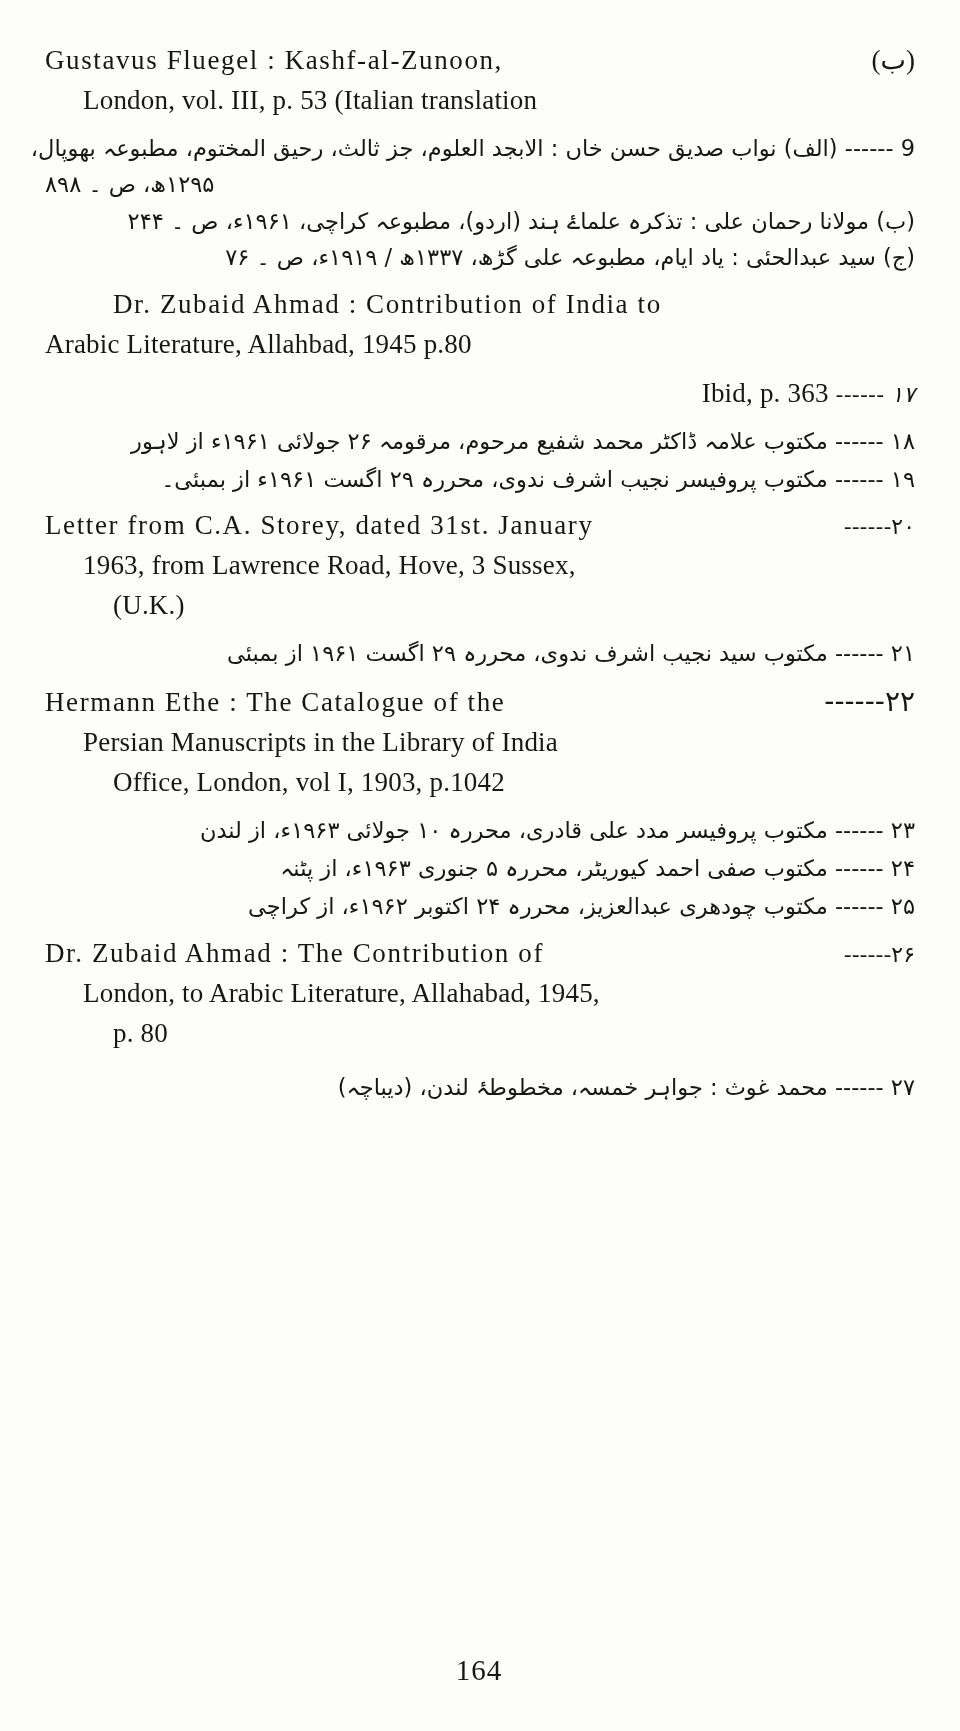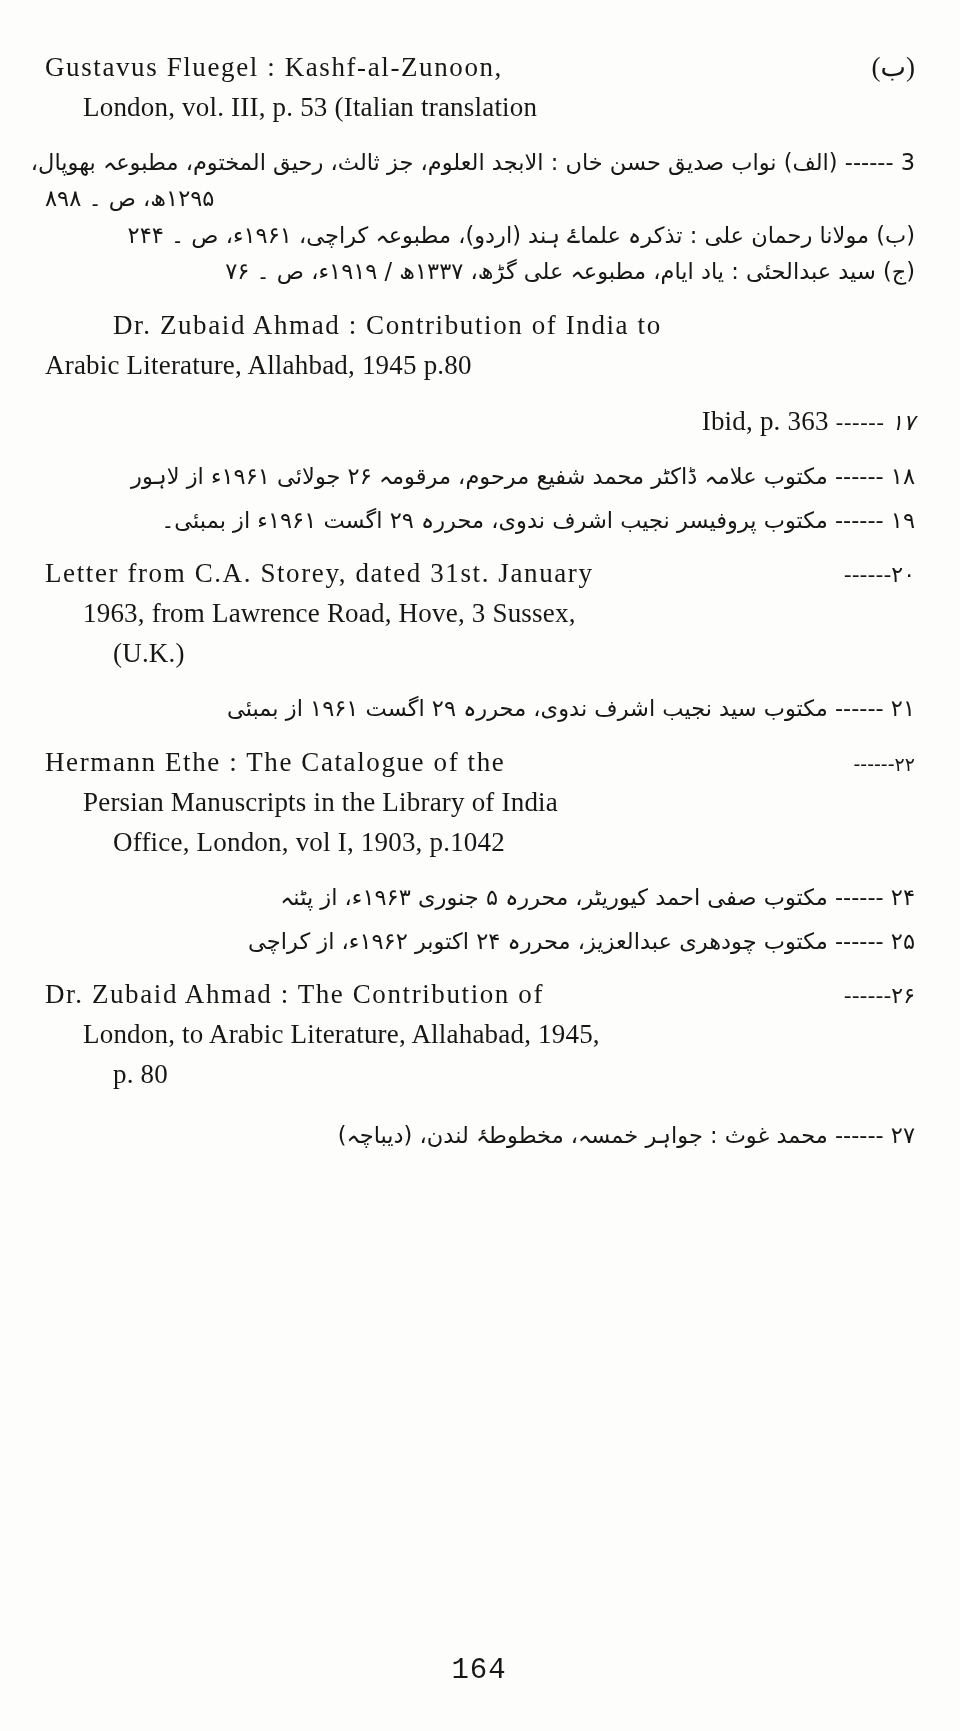--- a/index.html
+++ b/index.html
@@ -20,21 +20,21 @@
     position: absolute;
     left: 0;
     top: 0;
     width: 960px;
     padding: 40px 45px 0 45px;
     box-sizing: border-box;
   }
 
   
   .entry {
-    margin: 8px 0 2px 0;
+    margin: 1px 0 2px 0;
     position: relative;
   }
 
   
   .lat {
     direction: ltr;
     text-align: justify;
     font-family: "Liberation Serif", serif;
     font-size: 27px;
     line-height: 1.48;
@@ -75,21 +75,21 @@
 
   .sep { height: 6px; }
   .sep-lg { height: 12px; }
 
   .folio {
     position: absolute;
     left: 0;
     right: 2px;
     bottom: 44px;
     text-align: center;
-    font-family: Liberation Mono, monospace;
+    font-family: Liberation Serif, serif;
     font-size: 29px;
     letter-spacing: 1px;
   }
 
   
   .w-wide { letter-spacing: 1.6px; }
 </style>
 </head>
 <body>
 
@@ -100,21 +100,21 @@
       <div class="ln l1">
         <span class="txt w-wide">Gustavus Fluegel : Kashf-al-Zunoon,</span>
         <span class="num">(ب)</span>
       </div>
       <div class="ln indent1">London, vol. III, p. 53 (Italian translation</div>
     </div>
 
     <div class="sep"></div>
 
     <div class="entry">
-      <div class="urdu">3 ------ (الف) نواب صدیق حسن خاں : الابجد العلوم، جز ثالث، رحیق المختوم، مطبوعہ بھوپال،</div>
+      <div class="urdu">9 ------ (الف) نواب صدیق حسن خاں : الابجد العلوم، جز ثالث، رحیق المختوم، مطبوعہ بھوپال،</div>
       <div class="urdu center">۱۲۹۵ھ، ص ۔ ۸۹۸</div>
       <div class="urdu">(ب) مولانا رحمان علی :  تذکرہ علماۓ ہند (اردو)، مطبوعہ کراچی، ۱۹۶۱ء، ص ۔ ۲۴۴</div>
       <div class="urdu">(ج) سید عبدالحئی : یاد ایام، مطبوعہ علی گڑھ، ۱۳۳۷ھ / ۱۹۱۹ء، ص ۔ ۷۶</div>
     </div>
 
     <div class="sep"></div>
 
 
     <div class="entry lat">
       <div class="ln indent2 w-wide">Dr. Zubaid Ahmad : Contribution of India to</div>
@@ -156,28 +156,31 @@
 
     <div class="entry">
       <div class="urdu">۲۱ ------ مکتوب سید نجیب اشرف ندوی، محررہ ۲۹ اگست ۱۹۶۱ از بمبئی</div>
     </div>
 
     <div class="sep"></div>
 
     <div class="entry lat">
       <div class="ln l1">
         <span class="txt w-wide">Hermann  Ethe  :  The  Catalogue  of  the</span>
-        <span class="num" style="font-family:'DejaVu Sans',sans-serif;font-size:19px;">------<span>۲۲</span></span>
+        <span class="num" style="font-family:'DejaVu Sans',sans-serif;font-size:28px;">------<span>۲۲</span></span>
       </div>
       <div class="ln indent1">Persian  Manuscripts  in  the  Library  of  India</div>
       <div class="ln indent2">Office, London, vol I, 1903, p.1042</div>
     </div>
 
     <div class="sep"></div>
 
+    <div class="entry">
+      <div class="urdu">۲۳ ------ مکتوب پروفیسر مدد علی قادری، محررہ ۱۰ جولائی ۱۹۶۳ء، از لندن</div>
+    </div>
 
     <div class="entry">
       <div class="urdu">۲۴ ------ مکتوب صفی احمد کیوریٹر، محررہ ۵ جنوری ۱۹۶۳ء، از پٹنہ</div>
     </div>
 
     <div class="entry">
       <div class="urdu">۲۵ ------ مکتوب چودھری عبدالعزیز، محررہ ۲۴ اکتوبر ۱۹۶۲ء، از کراچی</div>
     </div>
 
     <div class="sep"></div>

